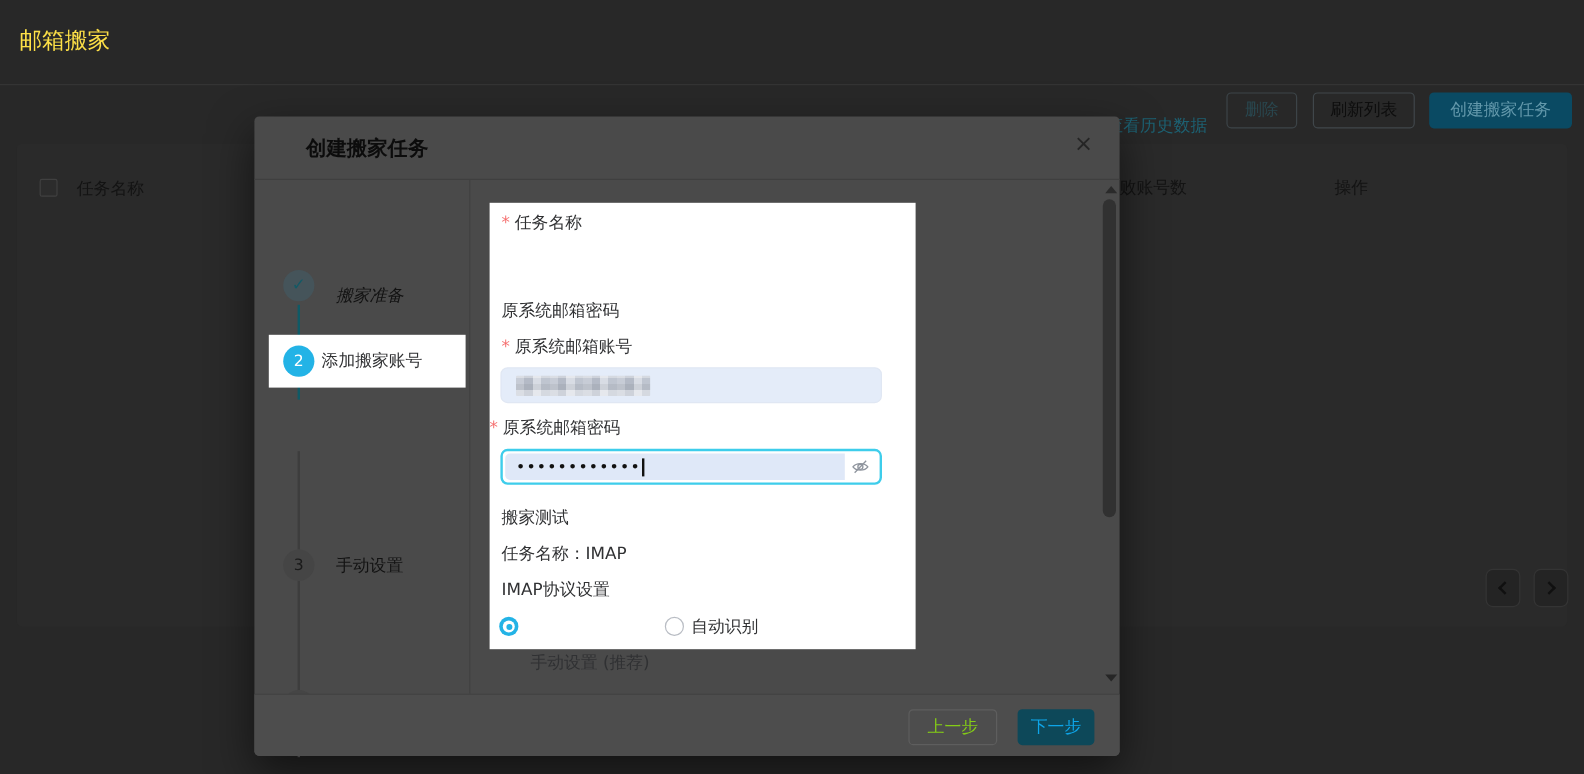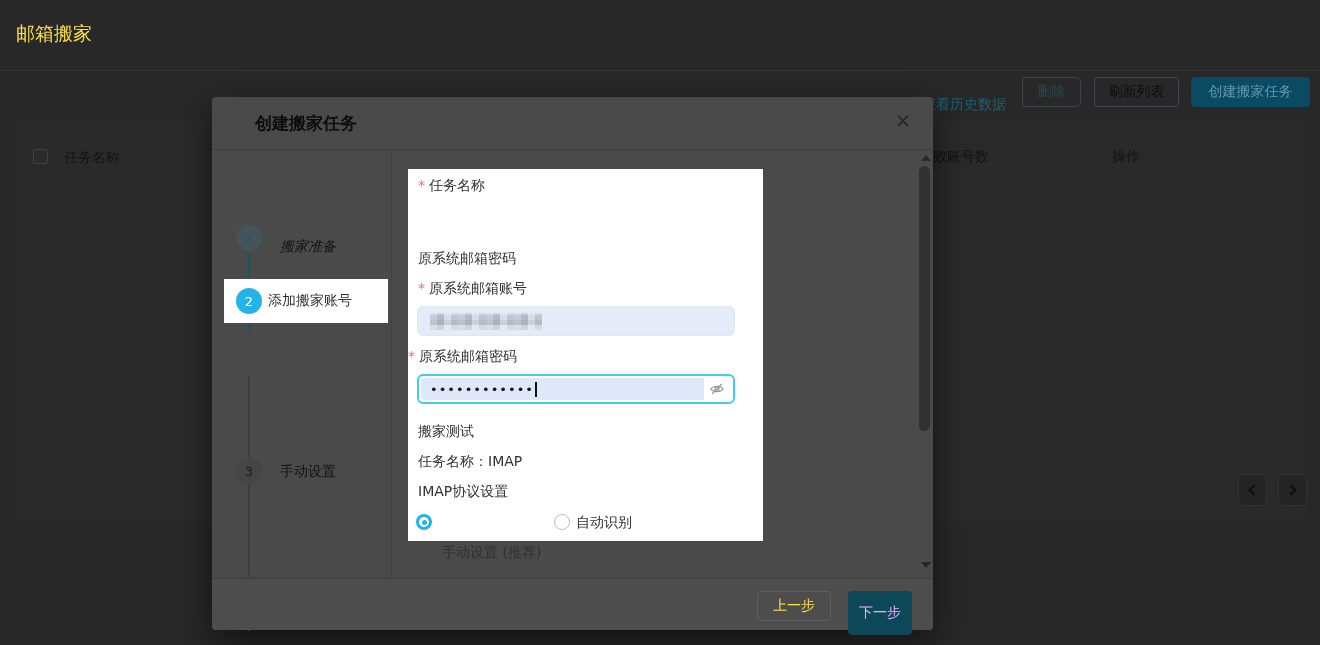--- a/index.html
+++ b/index.html
@@ -45,23 +45,23 @@
   .conn-g1{top:226px;height:82px;background:#3d3d3d;}
   .conn-g2{top:334px;height:91px;background:#3d3d3d;}
   .conn-g3{top:451px;height:30px;background:#3d3d3d;}
   .scroll-area{position:absolute;left:181px;top:53px;width:525px;height:428px;overflow:hidden;}
   .sbar{position:absolute;left:706px;top:53px;width:14px;height:428px;}
   .sbar-up{position:absolute;left:3px;top:5px;width:0;height:0;border-left:5px solid transparent;border-right:5px solid transparent;border-bottom:6px solid #2a2a2a;}
   .sbar-down{position:absolute;left:3px;top:412px;width:0;height:0;border-left:5px solid transparent;border-right:5px solid transparent;border-top:6px solid #262626;}
   .sbar-thumb{position:absolute;left:1px;top:16px;width:11px;height:265px;border-radius:6px;background:#313131;}
   .modal-footer{position:absolute;left:0;top:481px;width:100%;height:52px;background:#4d4d4d;border-top:1px solid #3f3f3f;border-radius:0 0 4px 4px;}
   .btn-prev{position:absolute;left:545px;top:12px;width:74px;height:30px;border:1px solid #5e5e5e;border-radius:4px;
-            background:transparent;color:#fde047;font-size:14px;display:flex;align-items:center;justify-content:center;}
-  .btn-next{position:absolute;left:636px;top:12px;width:64px;height:44px;border-radius:4px;background:#0d4859;
-            color:#f0abfc;font-size:14px;display:flex;align-items:center;justify-content:center;}
+            background:transparent;color:#84cc16;font-size:14px;display:flex;align-items:center;justify-content:center;}
+  .btn-next{position:absolute;left:636px;top:12px;width:64px;height:30px;border-radius:4px;background:#0d4859;
+            color:#0ea5e9;font-size:14px;display:flex;align-items:center;justify-content:center;}
 
   
   .spot{position:absolute;background:#fff;z-index:40;}
   .spot-step{left:224px;top:279px;width:164px;height:44px;}
   .spot-step .circle2{position:absolute;left:12px;top:9px;width:26px;height:26px;border-radius:50%;
         background:#23b3e6;color:#fff;font-size:13px;display:flex;align-items:center;justify-content:center;}
   .spot-step .lbl{position:absolute;left:44px;top:13px;font-size:14px;color:#303133;}
 
   .spot-form{left:408px;top:169px;width:355px;height:372px;}
   .f-label{position:absolute;font-size:14px;color:#303133;}

